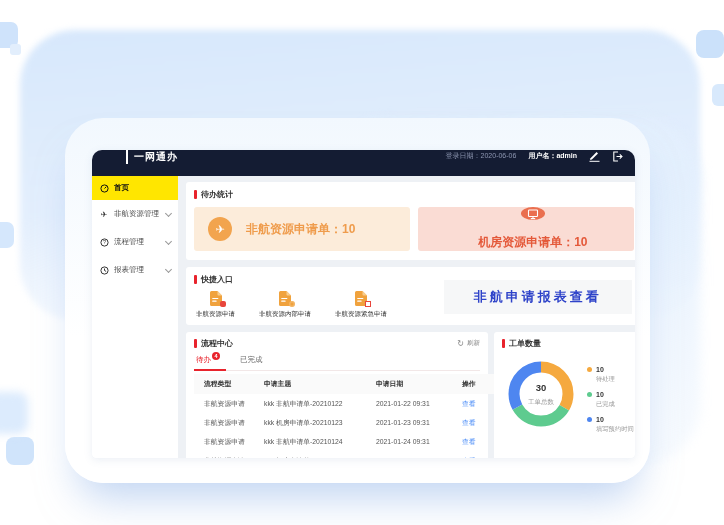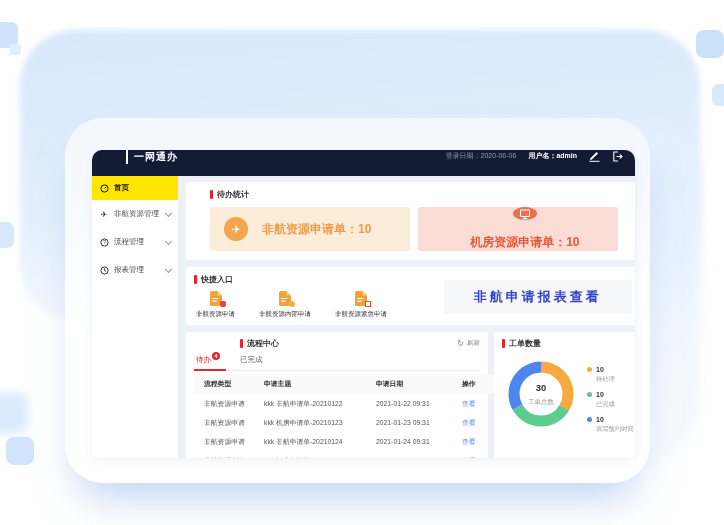--- a/index.html
+++ b/index.html
@@ -42,42 +42,42 @@
   .sidebar{width:86px;min-width:86px;background:#fff;}
   .side-item{height:28px;display:flex;align-items:center;padding:0 7px;gap:5px;font-size:7.5px;color:#4a4a4a;cursor:pointer;}
   .side-item.active{height:24px;background:var(--active-yellow);color:#111;font-weight:bold;}
   .side-ico{width:10px;height:10px;display:flex;align-items:center;justify-content:center;font-size:8px;color:#333;}
   .chev{margin-left:auto;width:4px;height:4px;border-right:1px solid #999;border-bottom:1px solid #999;transform:rotate(45deg);margin-top:-2px;}
   .main{flex:1;padding:6px 8px 7px;display:flex;flex-direction:column;}
   .panel{background:#fff;border-radius:3px;}
   .sec-title{display:flex;align-items:center;gap:4px;font-size:8px;font-weight:bold;color:#333;}
   .red-bar{width:3px;height:9px;background:var(--accent-red);border-radius:1px;}
   
-  .panel.todo{padding:7px 24px 9px;margin-bottom:7px;}
+  .panel.todo{padding:7px 8px 9px;margin-bottom:7px;}
   .stats{display:flex;gap:8px;margin-top:7px;}
   .stat{flex:1;height:44px;border-radius:3px;display:flex;align-items:center;padding-left:14px;gap:14px;cursor:pointer;}
   .stat-circle{width:24px;height:24px;min-width:24px;border-radius:50%;display:flex;align-items:center;justify-content:center;color:#fff;font-size:11px;}
   .stat-text{font-size:12px;font-weight:bold;white-space:nowrap;}
   
   .panel.quick{padding:7px 8px;margin-bottom:7px;position:relative;height:58px;box-sizing:border-box;text-align:right;}
   .quick-row{display:flex;gap:24px;margin-top:5px;margin-left:2px;}
   .quick-item{display:flex;flex-direction:column;align-items:center;gap:3px;font-size:6.5px;color:#333;cursor:pointer;}
   .doc-wrap{position:relative;width:14px;height:17px;}
   .doc-badge{position:absolute;right:-3px;bottom:0;width:6px;height:6px;}
   .badge-seal{background:#e8453c;border-radius:2px;}
   .badge-gear{background:#f0a23d;border-radius:50%;box-shadow:inset 0 0 0 1.5px #fff3;}
   .badge-urgent{background:#fff;border:1.5px solid #e8453c;box-sizing:border-box;}
   .report-box{position:absolute;right:10px;top:13px;width:188px;height:34px;background:#f6f7f8;
     display:flex;align-items:center;justify-content:center;cursor:pointer;}
   .report-text{font-size:13px;font-weight:bold;color:var(--report-blue);letter-spacing:3px;
     font-family:"Liberation Serif","DejaVu Serif",serif;}
   
   .bottom-row{display:flex;gap:6px;flex:1;}
   .panel.process{width:302px;min-width:302px;padding:6px 8px;box-sizing:border-box;}
-  .proc-head{display:flex;justify-content:space-between;align-items:center;margin-left:46px;}
+  .proc-head{display:flex;justify-content:space-between;align-items:center;}
   .refresh{font-size:6.5px;color:#888;display:flex;align-items:center;gap:3px;cursor:pointer;}
   .r-icon{font-size:8px;color:#888;}
   .tabs{display:flex;gap:20px;margin-top:6px;border-bottom:1px solid #f2e7e7;padding:0 2px 5px;font-size:7.5px;}
   .tab{color:#666;cursor:pointer;position:relative;}
   .tab.active{color:var(--accent-red);}
   .tab.active::after{content:"";position:absolute;left:-2px;right:-6px;bottom:-6px;height:2px;background:var(--accent-red);}
   .badge{display:inline-flex;align-items:center;justify-content:center;min-width:8px;height:8px;border-radius:5px;
     background:var(--accent-red);color:#fff;font-size:5.5px;font-weight:bold;vertical-align:top;margin-left:1px;margin-top:-3px;}
   table{width:100%;border-collapse:collapse;margin-top:3px;table-layout:fixed;}
   th{background:#fafafa;font-size:6.8px;font-weight:bold;color:#333;text-align:left;padding:5px 2px;}

